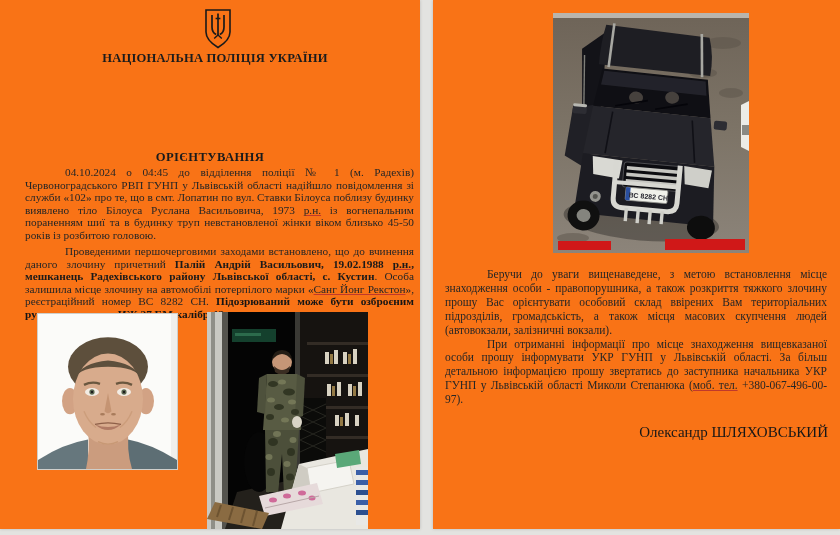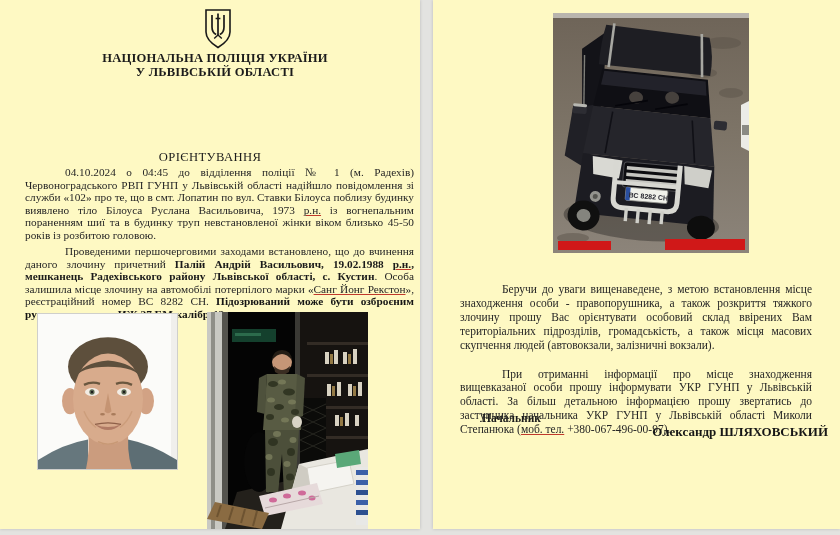--- a/index.html
+++ b/index.html
@@ -2,69 +2,68 @@
 <html><head>
 <meta charset="utf-8">
 <style>
   html,body{margin:0;padding:0;}
   body{
     width:840px;height:535px;position:relative;overflow:hidden;
     background:#e3e3e0;
     font-family:"Liberation Serif","DejaVu Serif",serif;
     color:#242424;
   }
-  .page{position:absolute;top:0;background:#fef9c3;height:529px;box-shadow:0 0 3px rgba(0,0,0,.18);overflow:hidden;}
+  .page{position:absolute;top:0;background:#f97316;height:529px;box-shadow:0 0 3px rgba(0,0,0,.18);overflow:hidden;}
   #page1{left:0;width:420px;}
   #page2{left:433px;width:407px;}
 
   .org-block{position:absolute;left:10px;top:52px;width:410px;text-align:center;
     font-weight:bold;font-size:12.6px;line-height:13.6px;letter-spacing:.2px;color:#1c1c1c;}
   .addr-block{position:absolute;left:10px;top:95px;width:410px;text-align:center;
     font-size:8px;line-height:10px;color:#333;}
   .recipient{position:absolute;left:225px;top:119px;width:180px;
     font-weight:bold;font-size:11.4px;line-height:13.5px;color:#1d1d1d;}
   .doc-title{position:absolute;left:0;top:150px;width:420px;text-align:center;
-    font-weight:normal;font-size:12.6px;letter-spacing:.4px;color:#1b1b1b;}
+    font-weight:bold;font-size:12.6px;letter-spacing:.4px;color:#1b1b1b;}
   .body-text{position:absolute;left:21px;top:162px;width:397px;
     font-size:11.3px;line-height:12.5px;text-align:justify;color:#262626;}
   .body-text p{margin:4px;text-indent:40px;}
   .body2{position:absolute;left:12px;top:268px;width:382px;
     font-size:11.5px;line-height:13.9px;text-align:justify;color:#262626;}
-  .body2 p{margin:15px;text-indent:42px;}
+  .body2 p{margin:0;text-indent:42px;}
 
   .b{font-weight:bold;color:#1a1a1a;font-family:Liberation Serif, serif;}
   .r{text-decoration:underline;text-decoration-color:#c0392b;text-decoration-thickness:1px;text-underline-offset:1px;}
   .br{font-weight:bold;color:#1a1a1a;text-decoration:underline;text-decoration-color:#c0392b;text-decoration-thickness:1px;text-underline-offset:1px;}
   .bu{font-weight:bold;color:#151515;text-decoration-color:#222;text-decoration-thickness:1.3px;text-underline-offset:2px;}
 
   .photo{position:absolute;display:block;}
   #suspect-photo{left:37px;top:313px;width:139px;height:155px;border:1px solid #cfcfcb;}
   #cctv-photo{left:207px;top:312px;width:161px;height:217px;}
   #vehicle-photo{left:120px;top:13px;width:196px;height:240px;}
 
   .emblem{position:absolute;left:203px;top:8px;width:30px;height:41px;}
 
   .signature{position:absolute;left:49px;top:411px;width:346px;
     font-weight:bold;font-size:11.5px;line-height:14px;color:#1b1b1b;}
-  .sig-name{position:absolute;right:0;top:14px;font-weight:bold;font-size:13px;color:#171717;}
+  .sig-name{position:absolute;right:0;top:14px;font-weight:normal;font-size:15px;color:#171717;}
 </style>
 </head>
 <body>
 
 <div class="page" id="page1">
 
   <svg class="emblem" viewBox="0 0 30 41">
     <path d="M3,2 H27 V24 C27,32 20,36.5 15,39.5 C10,36.5 3,32 3,24 Z" fill="none" stroke="#1a1a1a" stroke-width="1.6"></path>
     <path d="M9,7 V19 C9,23.5 11,25.5 13.2,26.5 M21,7 V19 C21,23.5 19,25.5 16.8,26.5 M15,5.5 V27" fill="none" stroke="#1a1a1a" stroke-width="1.7"></path>
     <path d="M11.2,30.5 L15,27 L18.8,30.5 M12.6,10.5 H17.4" fill="none" stroke="#1a1a1a" stroke-width="1.4"></path>
   </svg>
 
   <div class="org-block">
     <div>НАЦІОНАЛЬНА ПОЛІЦІЯ УКРАЇНИ</div>
-    <div>У ЛЬВІВСЬКІЙ ОБЛАСТІ</div>
   </div>
 
 
 
   <div class="doc-title">ОРІЄНТУВАННЯ</div>
 
   <div class="body-text">
     <p><span>04.10.2024  о  04:45  до  відділення  поліції  №  1  (м.  Радехів) Червоноградського РВП ГУНП у Львівській області надійшло повідомлення зі служби «102» про те, що в смт. Лопатин по вул. Ставки Білоуса поблизу будинку виявлено тіло Білоуса Руслана Васильовича, 1973 </span><span class="r">р.н.</span><span> із вогнепальним пораненням шиї та в будинку труп невстановленої жінки віком близько 45-50 років із розбитою головою.</span></p>
     <p><span>Проведеними першочерговими заходами встановлено, що до вчинення даного злочину причетний </span><span class="b">Палій Андрій Васильович, 19.02.1988 </span><span class="br">р.н.</span><span class="b">, </span><span class="b">мешканець Радехівського району Львівської області, с. Кустин</span><span>. Особа залишила місце злочину на автомобілі потерпілого марки «</span><span class="r">Санг Йонг Рекстон</span><span>», реєстраційний номер ВС 8282 СН. </span><span class="bu">Підозрюваний може бути озброєним рушницею марки ИЖ 27 ЕМ калібр-12.</span></p>
   </div>
@@ -313,16 +312,15 @@
     <rect x="5" y="228" width="53" height="9" fill="#d01818"></rect>
     <rect x="112" y="226" width="80" height="11" fill="#d01818"></rect>
   </svg>
 
   <div class="body2">
     <p><span>Беручи до уваги вищенаведене, з метою встановлення місце знаходження особи - правопорушника, а також розкриття тяжкого злочину прошу Вас орієнтувати особовий склад ввірених Вам територіальних підрозділів, громадськість, а також місця масових скупчення людей (автовокзали, залізничні вокзали).</span></p>
     <p><span>При отриманні  інформації про місце знаходження вищевказаної особи прошу інформувати УКР ГУНП у Львівській області. За більш детальною інформацією прошу звертатись до заступника начальника УКР  ГУНП у Львівській області Миколи Степанюка (</span><span class="r">моб. тел.</span><span> +380-067-496-00-97).</span></p>
   </div>
 
   <div class="signature">
-    <div>Начальник</div>
     <div class="sig-name">Олександр ШЛЯХОВСЬКИЙ</div>
   </div>
 </div>
 
 </body></html>

